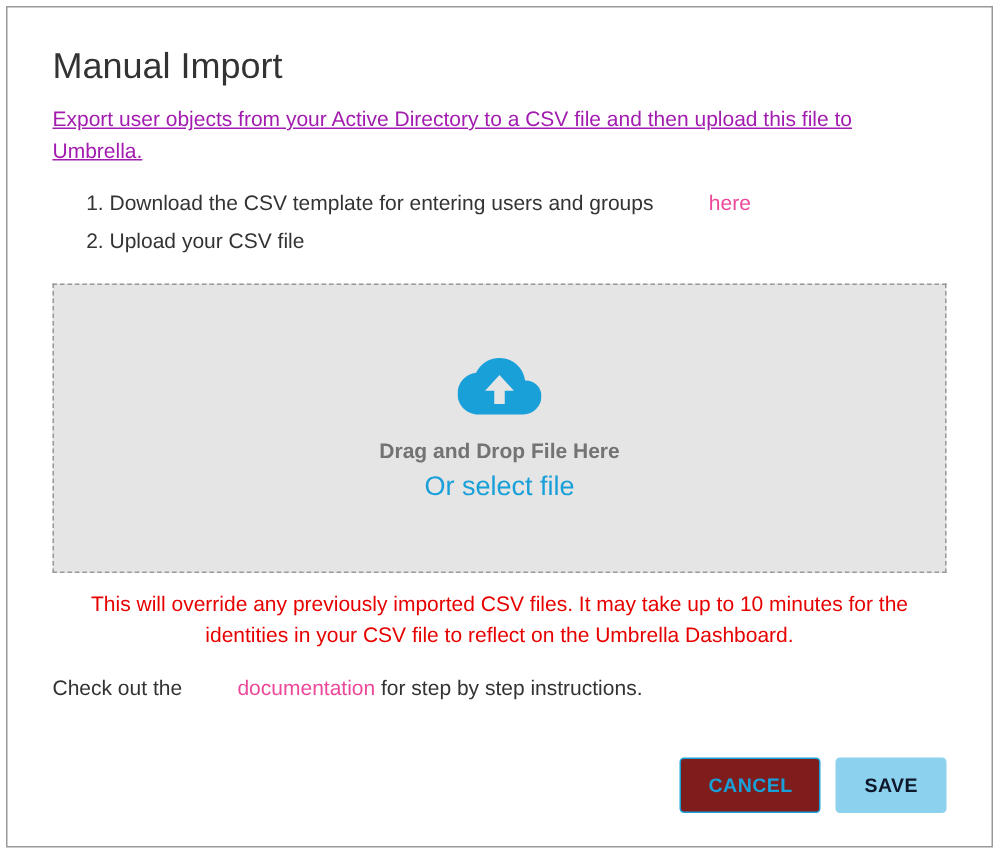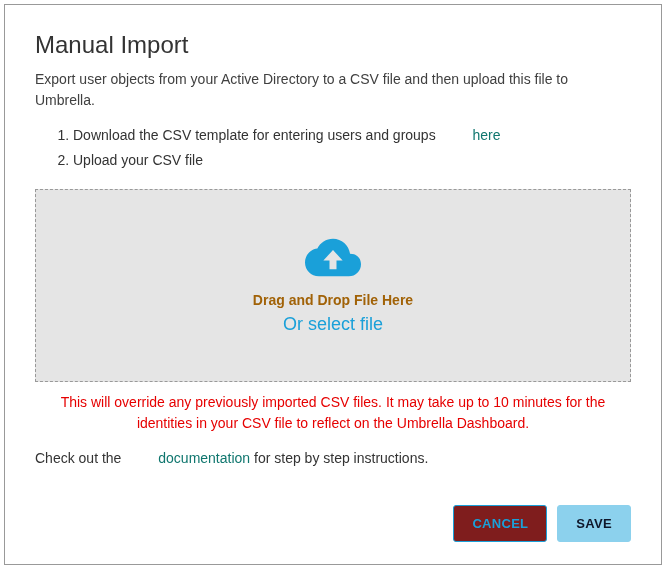--- a/index.html
+++ b/index.html
@@ -23,36 +23,37 @@
       flex-direction: column;
     }
     .title {
       font-size: 24px;
       font-weight: 400;
       color: #333;
       margin-bottom: 10px;
     }
     .description {
       font-size: 14px;
-      color: #404040;
+      color: #a21caf;
       line-height: 1.5;
       margin-bottom: 12px;
+      text-decoration: underline;
     }
     .steps {
       list-style: decimal;
       padding-left: 38px;
       margin-bottom: 16px;
     }
     .steps li {
       font-size: 14px;
       color: #333;
       line-height: 1.8;
     }
     .link {
-      color: #0f766e;
+      color: #ec4899;
       text-decoration: none;
       cursor: pointer;
       padding-left: 33px;
     }
     .dropzone {
       border: 1.5px dashed #999;
       background: #e5e5e5;
       height: 193px;
       display: flex;
       flex-direction: column;
@@ -62,21 +63,21 @@
       cursor: pointer;
     }
     .cloud-icon {
       width: 56px;
       height: 42px;
       margin-bottom: 14px;
     }
     .dropzone-title {
       font-size: 14px;
       font-weight: 700;
-      color: #a16207;
+      color: #737373;
       margin-bottom: 6px;
     }
     .dropzone-link {
       font-size: 18px;
       color: #1aa0d9;
       cursor: pointer;
       text-align: right;
     }
     .warning {
       font-size: 14px;

